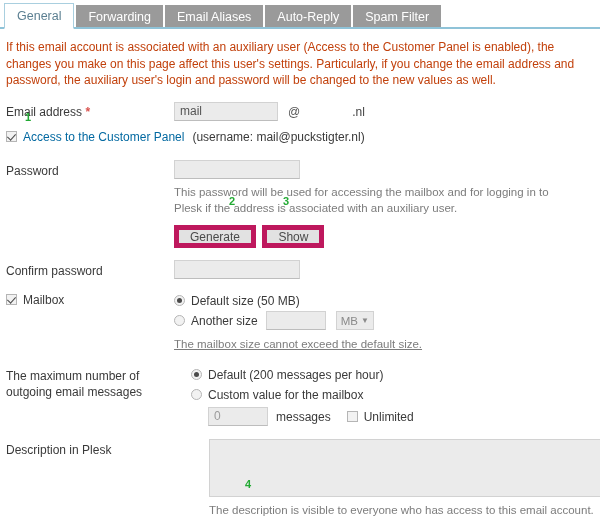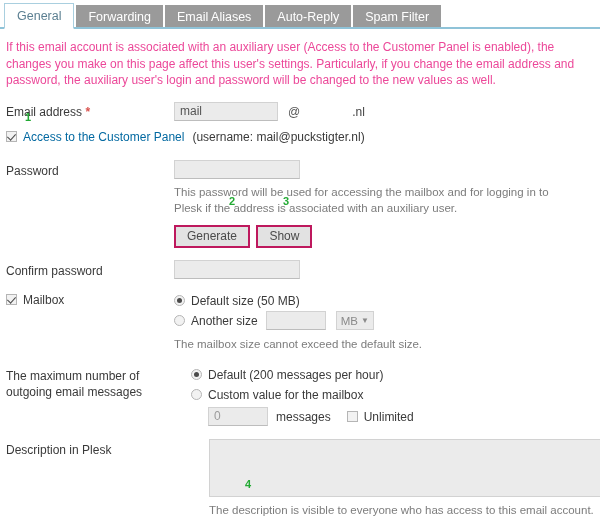--- a/index.html
+++ b/index.html
@@ -57,21 +57,21 @@
     height: 2px;
     background: #8fc3d8;
     z-index: 1;
   }
 
   
   .intro {
     margin: 10px 6px 0 6px;
     font-size: 12px;
     line-height: 16.5px;
-    color: #ec4899;
+    color: #c2410c;
   }
 
   
   .form {
     margin-top: 12px;
   }
   .row {
     display: flex;
     align-items: flex-start;
     padding: 0 6px;
@@ -195,21 +195,21 @@
     margin-top: 5px;
     height: 18px;
     position: relative;
   }
   .access-row .otxt { margin-left: 6px; font-size: 12px; color: #0369a1; }
   .access-row .uname { margin-left: 8px; font-size: 12px; color: #3a3a3a; }
 
   
   .btn-gray {
     background: #e2e2e2;
-    border: 2px solid #be185d;
+    border: 5px solid #be185d;
     color: #4a4a4a;
     font-size: 12px;
     font-family: "Liberation Sans", sans-serif;
     height: 23px;
     padding: 0 11px;
     box-sizing: border-box;
     cursor: pointer;
   }
 
   
@@ -347,21 +347,21 @@
       </div>
       <div class="opt">
         <span class="rb"></span>
         <span class="otxt">Another size</span>
         <input class="txt w-size" type="text" style="margin-left: 8px;" value="">
         <span class="sel">
           <span>MB</span>
           <span class="caret">▼</span>
         </span>
       </div>
-      <div class="help" style="">The mailbox size cannot exceed the default size.</div>
+      <div class="help" style="text-decoration:underline;">The mailbox size cannot exceed the default size.</div>
     </div>
   </div>
 
   <div class="row" style="margin-top:13px;gap:17px;">
     <div class="label">
       <div>The maximum number of</div>
       <div>outgoing email messages</div>
     </div>
     <div class="field">
       <div class="opt">

